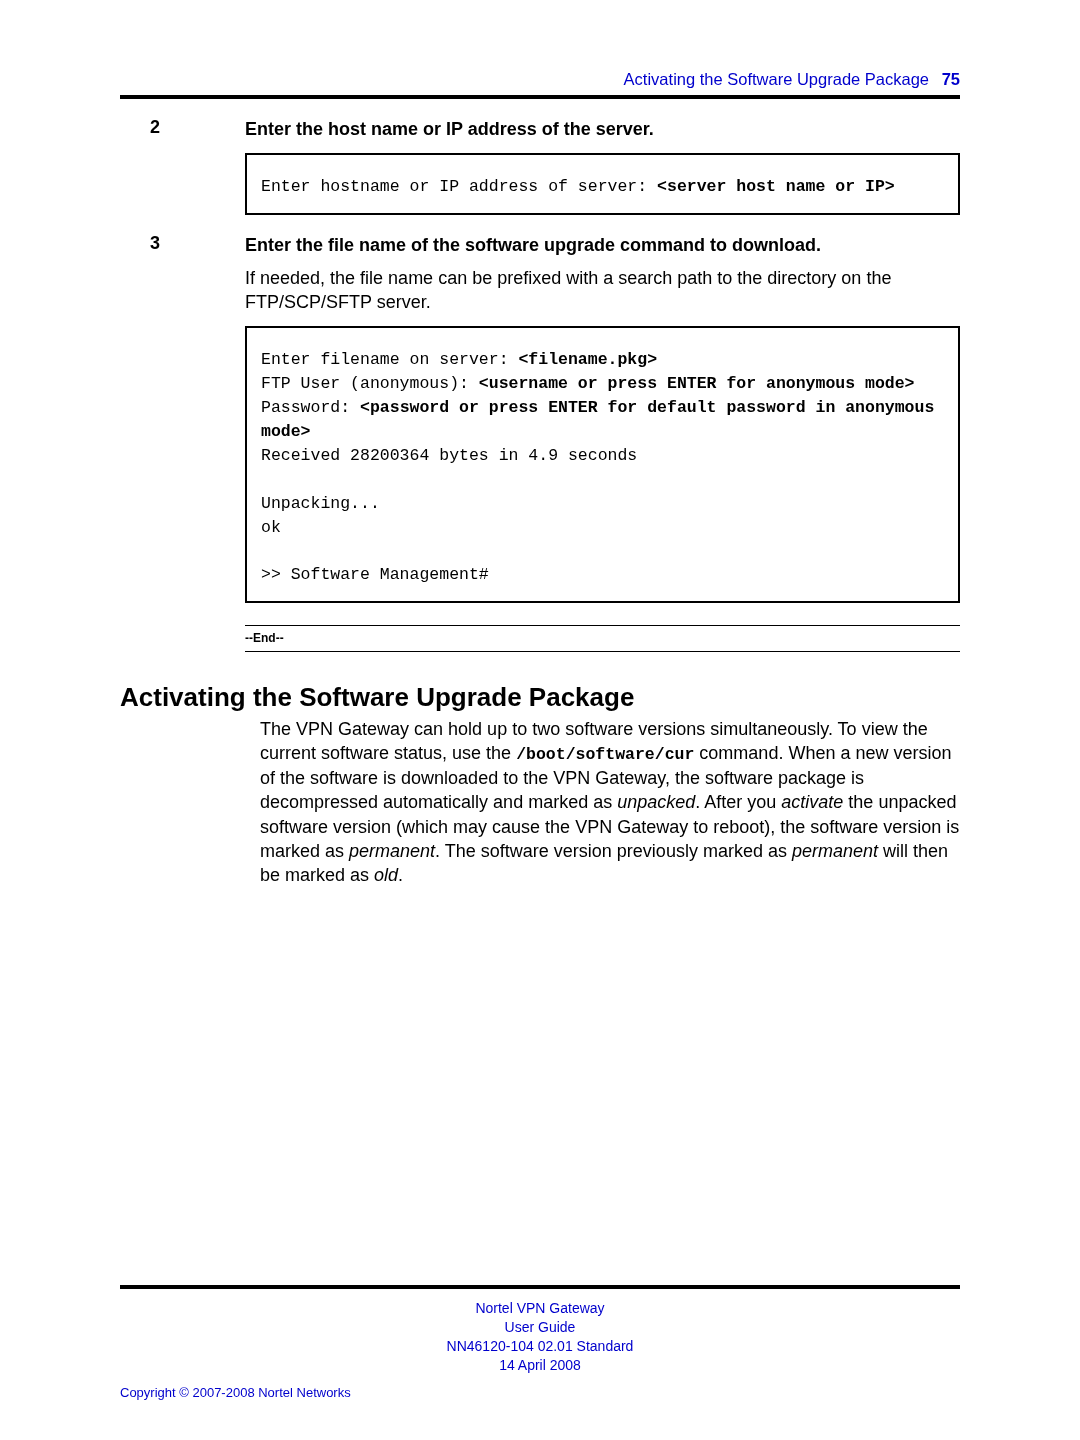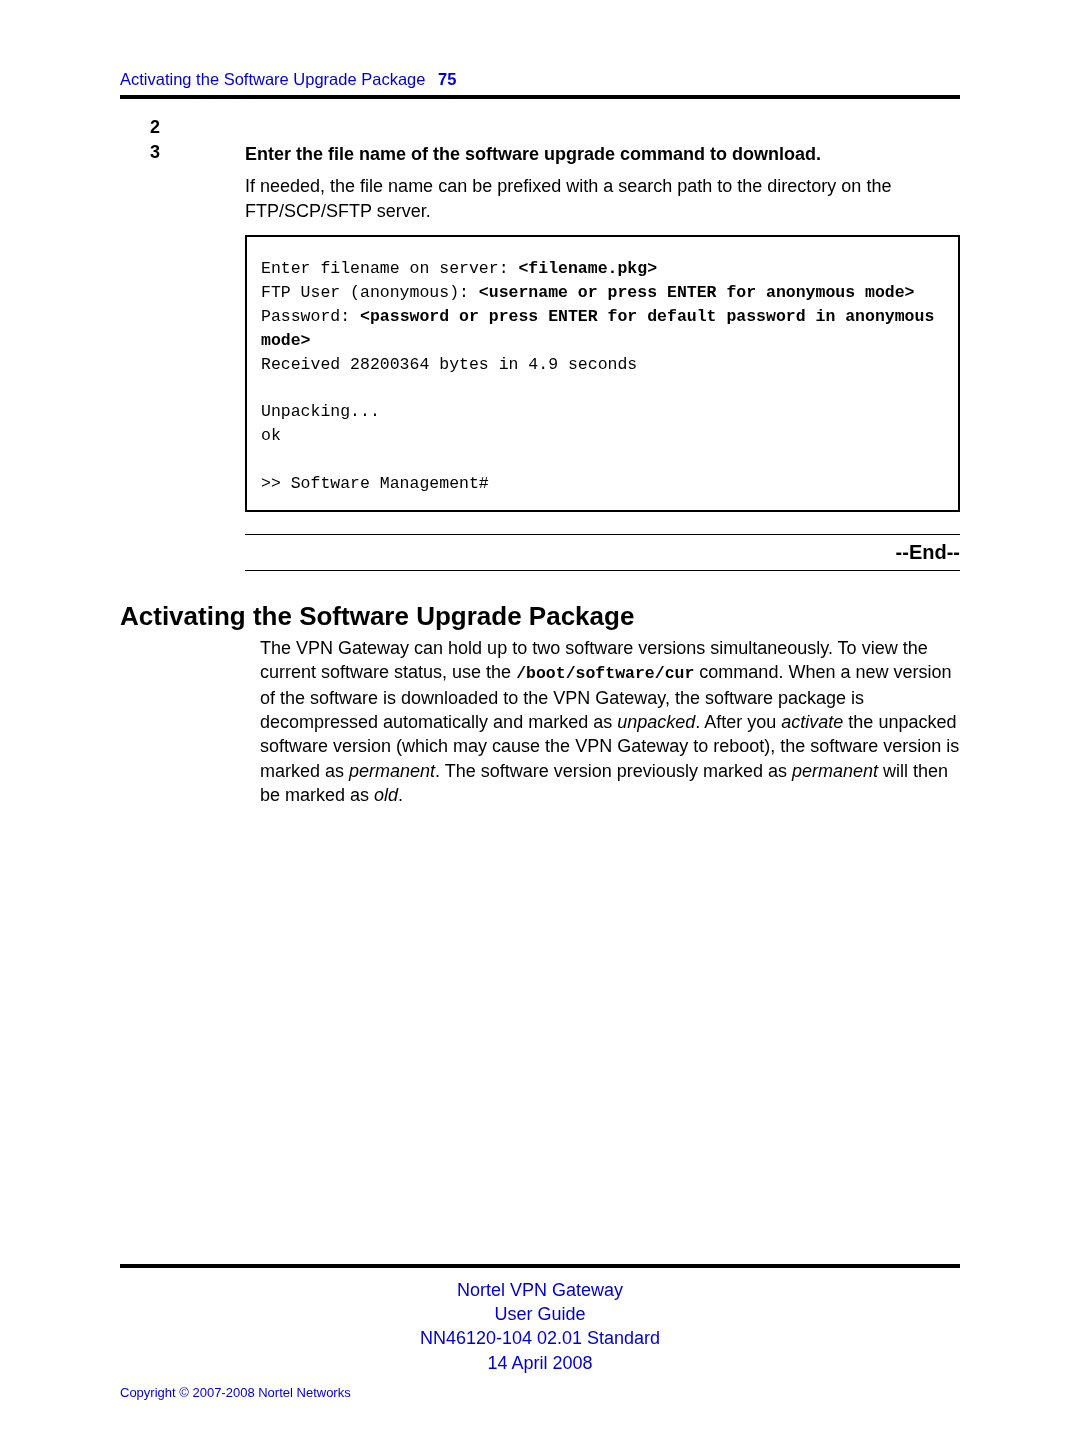--- a/index.html
+++ b/index.html
@@ -14,21 +14,21 @@
   .page {
     padding: 70px 120px 40px 120px;
     box-sizing: border-box;
     height: 100%;
     display: flex;
     flex-direction: column;
   }
   .header-line {
     color: #0000cc;
     font-size: 16.5px;
-    text-align: left;
+    text-align: right;
     padding-bottom: 6px;
   }
   .header-line .pageno {
     font-weight: bold;
     margin-left: 8px;
   }
   .rule-thick {
     border-top: 4px solid #000;
     margin-bottom: 18px;
   }
@@ -78,23 +78,23 @@
     font-weight: bold;
     font-size: 16.5px;
   }
   .end-rules {
     margin-top: 22px;
   }
   .end-rules .thin {
     border-top: 1.5px solid #000;
   }
   .end-label {
-    text-align: right;
+    text-align: left;
     font-weight: bold;
-    font-size: 20px;
+    font-size: 12px;
     padding: 4px 0;
   }
   .section-head {
     font-size: 26px;
     font-weight: bold;
     margin-top: 30px;
     margin-bottom: 4px;
   }
   .section-para-wrap {
     padding-left: 140px;
@@ -102,21 +102,21 @@
     line-height: 1.35;
   }
   .italic { font-style: italic; text-align: right; }
   .footer-rule {
     border-top: 4px solid #000;
     margin-top: auto;
   }
   .footer {
     text-align: center;
     color: #0000cc;
-    font-size: 18px;
+    font-size: 14px;
     line-height: 1.35;
     padding-top: 10px;
   }
   .copyright {
     color: #0000cc;
     font-size: 13px;
     text-align: left;
     margin-top: 10px;
   }
 </style>
@@ -128,20 +128,24 @@
   <div class="header-line">
     <span>Activating the Software Upgrade Package</span>
     <span class="pageno">75</span>
   </div>
   <div class="rule-thick"></div>
 
   <div class="content">
 
     <div class="step">
       <div class="step-num">2</div>
+      <div class="step-body">
+        <div class="step-title">Enter the host name or IP address of the server.</div>
+        <div class="code-box"><span>Enter hostname or IP address of server: </span><span class="bold">&lt;server host name or IP&gt;</span></div>
+      </div>
     </div>
 
     <div class="step">
       <div class="step-num">3</div>
       <div class="step-body">
         <div class="step-title"> Enter the file name of the software upgrade command to download.</div>
         <div class="para">If needed, the file name can be prefixed with a search path to the directory on the FTP/SCP/SFTP server.</div>
         <div class="code-box"><span>Enter filename on server: </span><span class="bold">&lt;filename.pkg&gt;</span>
 <span>FTP User (anonymous): </span><span class="bold">&lt;username or press ENTER for anonymous mode&gt;</span>
 <span>Password: </span><span class="bold">&lt;password or press ENTER for default password in anonymous mode&gt;</span>

